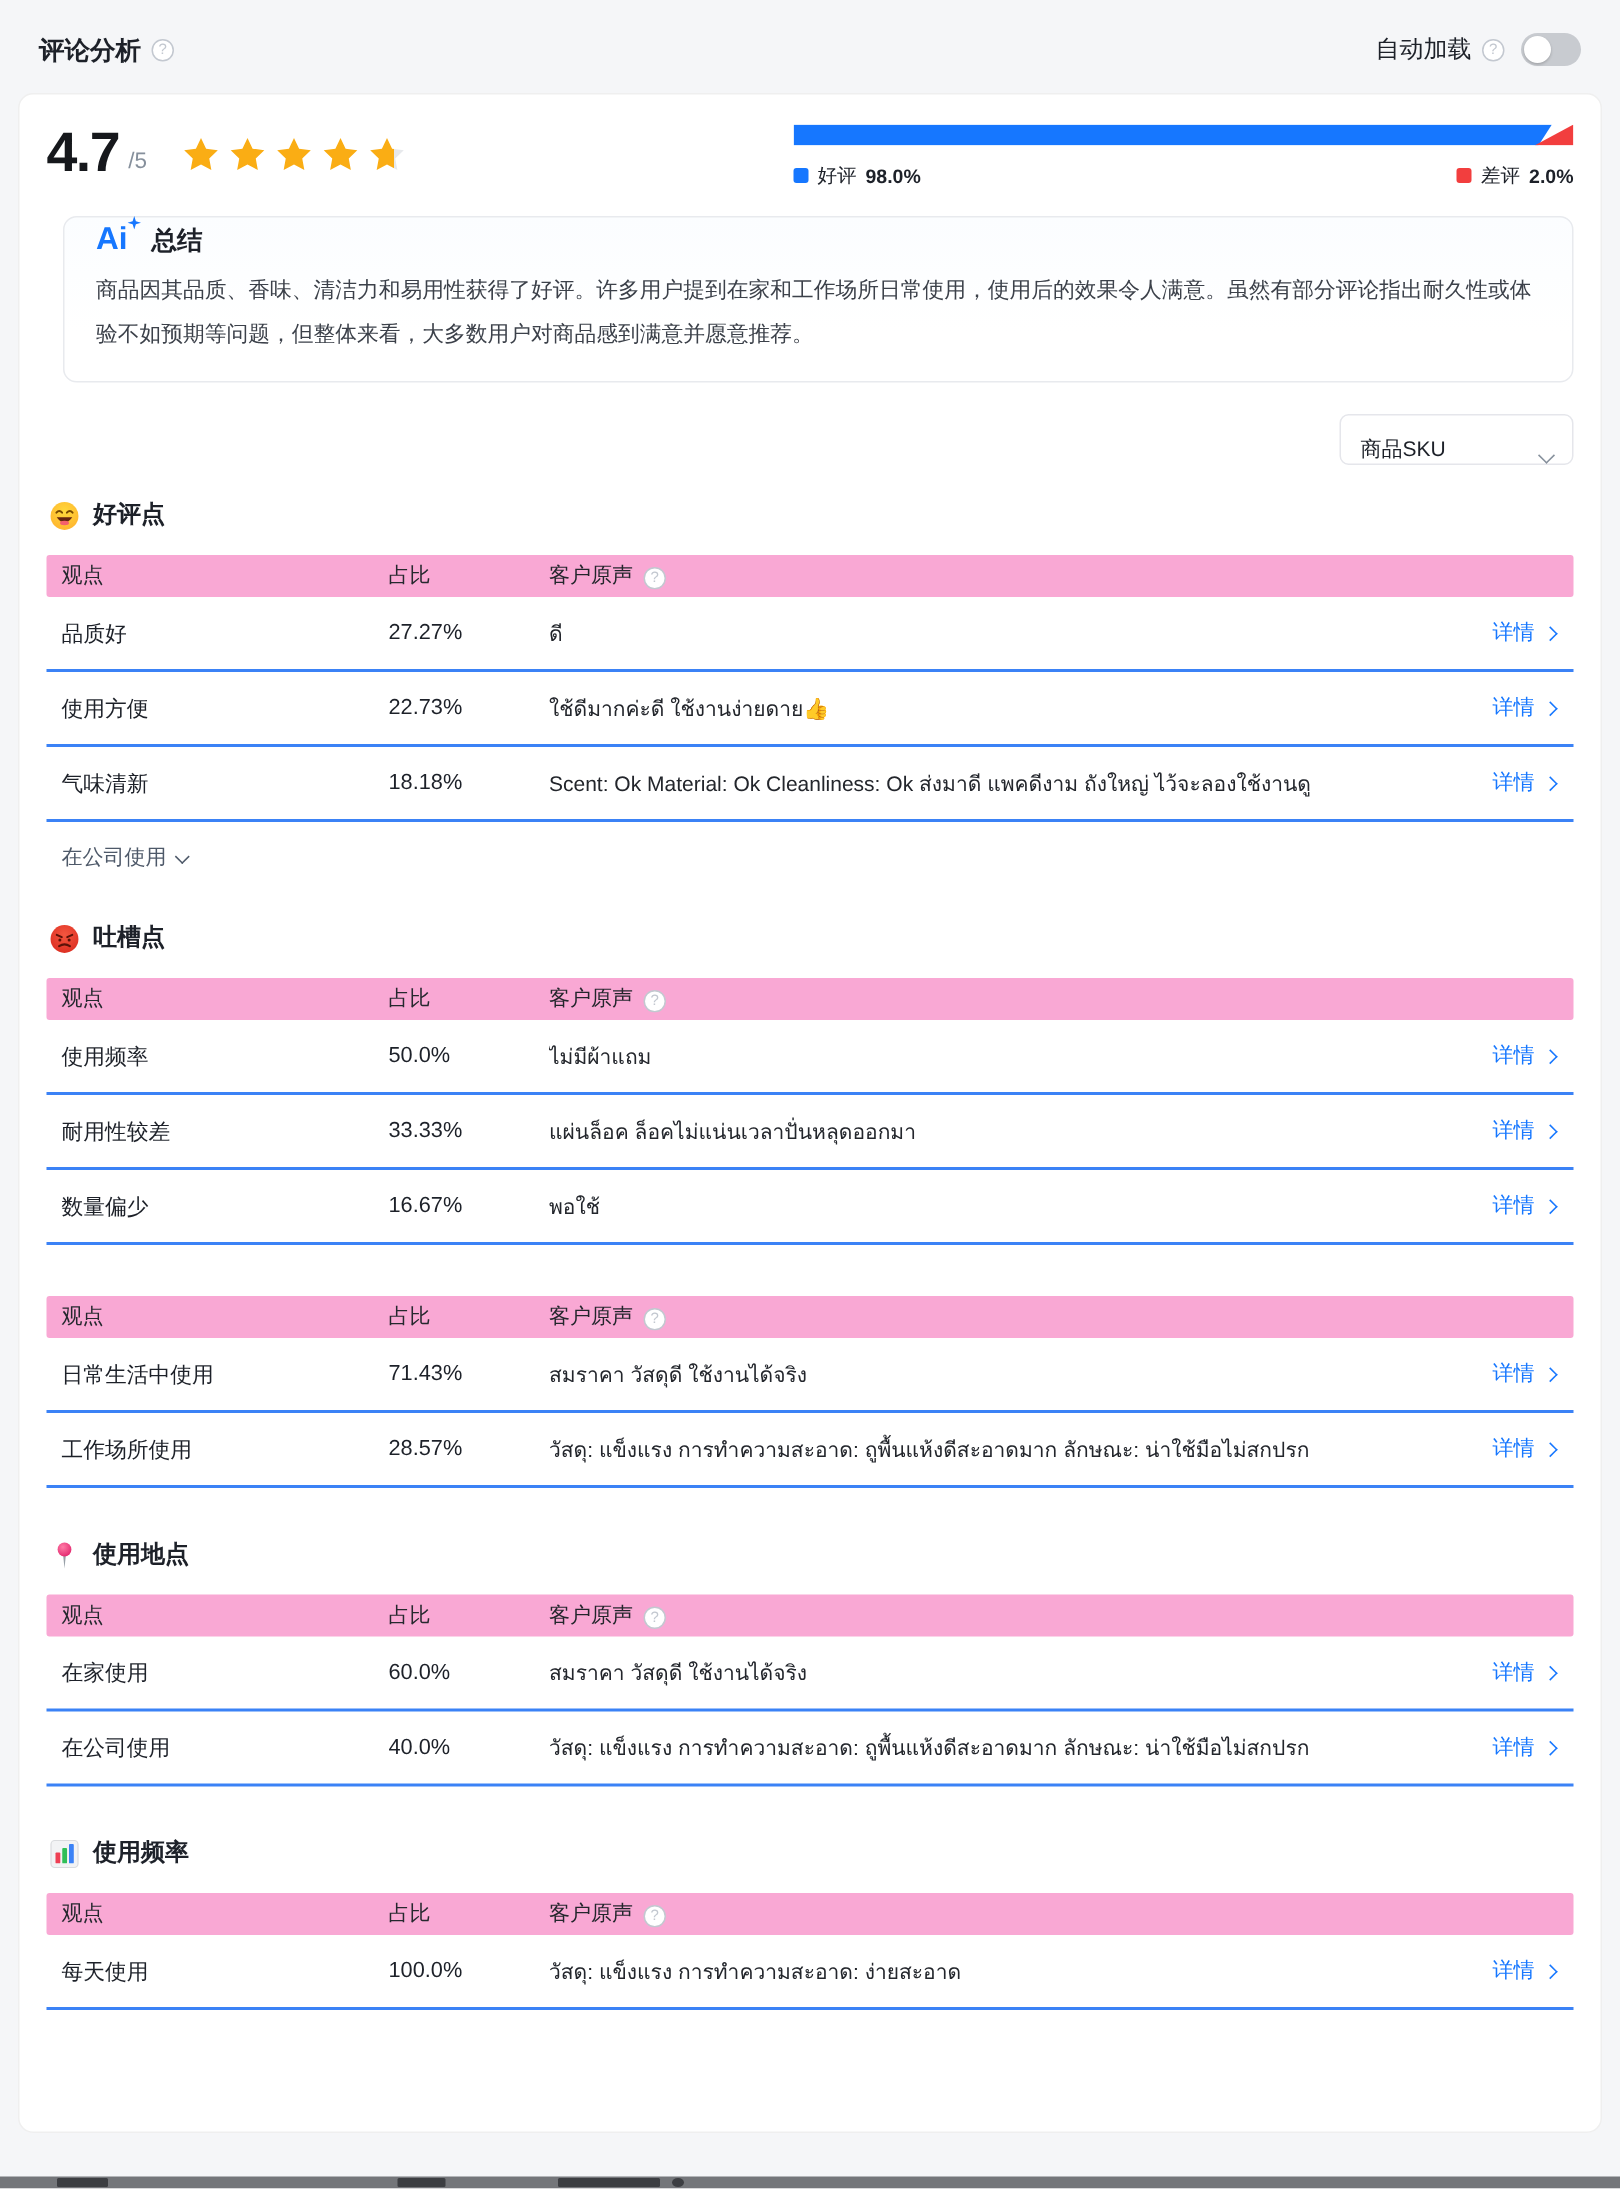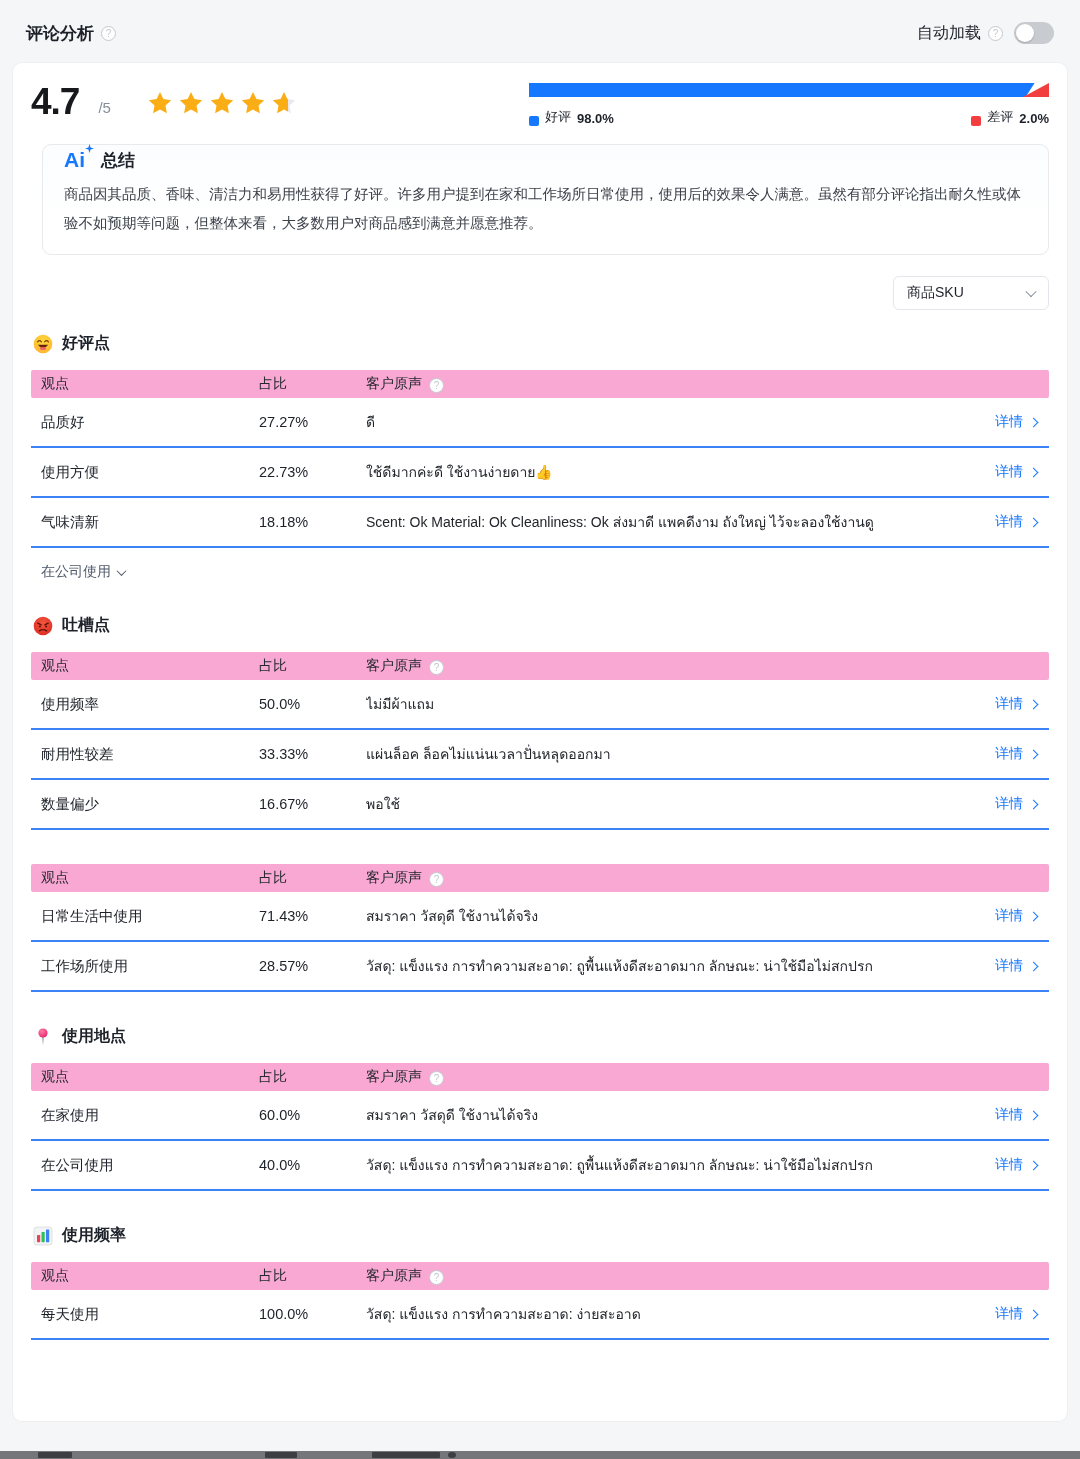--- a/index.html
+++ b/index.html
@@ -38,38 +38,38 @@
   .card {
     margin: 17px 12px 0 12px;
     background: #ffffff;
     border: 1px solid #efefef;
     border-radius: 10px;
     padding: 16px 18px 30px 18px;
     min-height: 1360px;
   }
   
   .rating-row { display: flex; justify-content: space-between; align-items: flex-start; padding: 0 0 0 0; }
-  .rating-left { display: flex; align-items: center; gap: 19px; padding-top: 2px; text-align: right; }
+  .rating-left { display: flex; align-items: center; gap: 6px; padding-top: 2px; text-align: right; }
   .rating-score { font-size: 37px; font-weight: bold; color: #16181c; letter-spacing: -1px; }
   .rating-max { font-size: 15px; color: #86909c; margin-top: 10px; }
   .stars { margin-left: 16px; margin-top: 6px; }
   .bar-block { width: 520px; padding-top: 4px; }
   .sent-bar { position: relative; height: 14px; width: 100%; }
   .sent-bar .pos {
     position: absolute; left: 0; top: 0; bottom: 0; width: calc(98% - 4px);
     background: #1677ff;
     clip-path: polygon(0 0, 100% 0, calc(100% - 9px) 100%, 0 100%);
   }
   .sent-bar .neg {
     position: absolute; right: 0; top: 0; bottom: 0; width: 26px;
     background: #f23e3e;
     clip-path: polygon(100% 0, 100% 100%, 0 100%);
   }
   .bar-legend { display: flex; justify-content: space-between; margin-top: 11px; font-size: 13px; color: #1d2129; }
-  .legend-item { display: flex; align-items: flex-end; gap: 6px; }
+  .legend-item { display: flex; align-items: center; gap: 6px; }
   .legend-sq { width: 10px; height: 10px; border-radius: 2px; display: inline-block; }
   .legend-sq.blue { background: #1677ff; }
   .legend-sq.red { background: #f23e3e; }
   .legend-val { font-weight: bold; }
   
   .ai-box {
     margin-top: 18px;
     border: 1px solid #e8eaee;
     border-radius: 9px;
     background: linear-gradient(180deg, #fbfdff 0%, #ffffff 70%);
@@ -78,21 +78,21 @@
   }
   .ai-head { display: flex; align-items: center; gap: 8px; margin-bottom: 8px; }
   .ai-logo { position: relative; font-size: 21px; font-weight: bold; color: #1677ff; padding-right: 8px; }
   .ai-logo svg { position: absolute; top: -4px; right: -1px; }
   .ai-title { font-size: 17px; font-weight: bold; color: #1d2129; }
   .ai-body { font-size: 14.5px; line-height: 29px; color: #3c414a; }
   
   .sku-row { display: flex; justify-content: flex-end; margin-top: 21px; }
   .sku-select {
     width: 156px; height: 34px; border: 1px solid #e5e6eb; border-radius: 6px;
-    display: flex; align-items: center; justify-content: space-between;
+    display: flex; align-items: flex-end; justify-content: space-between;
     padding: 0 13px; font-size: 14px; color: #1d2129; background: #fff; cursor: pointer;
   }
   .chev-down {
     width: 8px; height: 8px; border-right: 1.6px solid #86909c; border-bottom: 1.6px solid #86909c;
     transform: rotate(45deg) translate(-1px,-1px); display: inline-block;
   }
   
   .section { margin-top: 34px; }
   .section.first { margin-top: 23px; }
   .sec-title { display: flex; align-items: center; gap: 9px; padding-left: 2px; }

